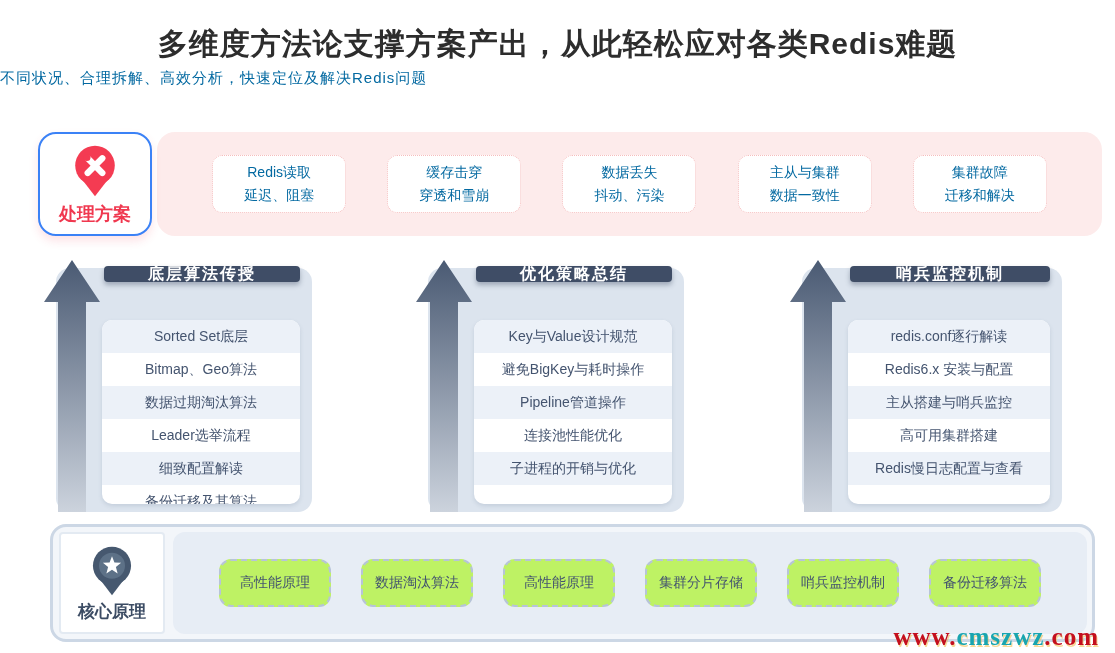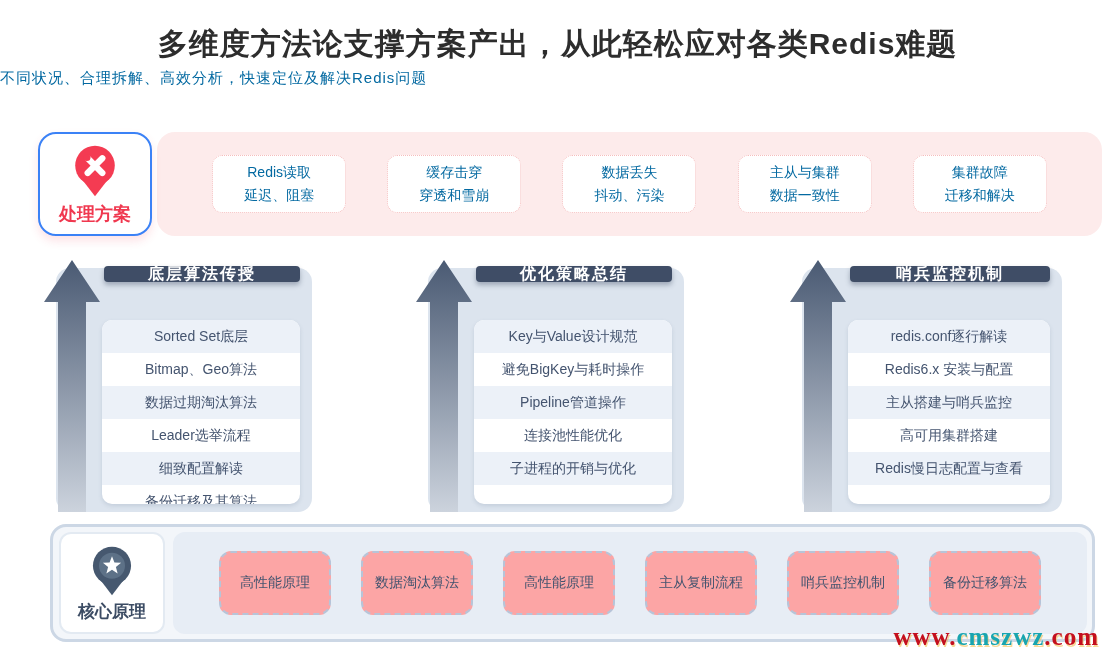--- a/index.html
+++ b/index.html
@@ -39,28 +39,28 @@
               background:#fff; border-radius:10px; overflow:hidden;
               box-shadow:0 2px 4px rgba(90,110,140,.18);margin-top:14px; }
   .col-row { height:33px; display:flex; align-items:center; justify-content:center;
              font-size:14px; color:#44546f; }
   .col-row.tint { background:#ecf1f8; }
 
   
   .core-outer { position:absolute; left:50px; top:524px; width:1045px; height:118px;
                 background:#f3f6fa; border:3px solid #ccd7e5; border-radius:16px; }
   .core-icon-card { position:absolute; left:6px; top:5px; width:106px; height:102px;
-                    background:#fff; border-radius:12px; border:2px solid #e3eaf2;
+                    background:#fff; border-radius:4px; border:2px solid #e3eaf2;
                     display:flex; flex-direction:column; align-items:center; justify-content:center; }
   .core-icon-card .pin { width:52px; height:56px; }
   .core-label { font-size:17px; font-weight:bold; color:#3c4c64; margin-top:1px; }
   .core-panel { position:absolute; left:120px; top:5px; right:5px; bottom:5px;
                 background:#e7edf5; border-radius:12px;
                 display:flex; align-items:center; justify-content:space-evenly; padding:0 16px; }
-  .core-card { width:112px; height:64px; background:#fca5a5; border:2px dashed #b7c4d8; border-radius:12px;
+  .core-card { width:112px; height:48px; background:#bef264; border:2px dashed #b7c4d8; border-radius:12px;
                display:flex; align-items:center; justify-content:center;
                font-size:14px; color:#44546f; }
 
   
   .watermark { position:absolute; right:16px; bottom:2px; font-family:"Liberation Serif","DejaVu Serif",serif;
                font-size:25px; font-weight:bold; letter-spacing:1px;
                text-shadow:1px 2px 0 rgba(240,185,70,.55); }
   .wm-red { color:#c40f1e; }
   .wm-teal { color:#18a5b0; }
 </style>
@@ -170,21 +170,21 @@
         <polygon points="14,39 46,39 30,60" fill="#46586f"></polygon>
         <circle cx="30" cy="26" r="15" fill="#5d7187"></circle>
         <polygon fill="#fff" points="30,15 32.8,22.2 40.5,22.6 34.5,27.5 36.5,34.9 30,30.7 23.5,34.9 25.5,27.5 19.5,22.6 27.2,22.2"></polygon>
       </svg>
       <div class="core-label">核心原理</div>
     </div>
     <div class="core-panel">
       <div class="core-card">高性能原理</div>
       <div class="core-card">数据淘汰算法</div>
       <div class="core-card">高性能原理</div>
-      <div class="core-card">主从复制流程</div>
+      <div class="core-card">集群分片存储</div>
       <div class="core-card">哨兵监控机制</div>
       <div class="core-card">备份迁移算法</div>
     </div>
   </div>
 
   <div class="watermark">
     <span class="wm-red">www.</span><span class="wm-teal">cmszwz</span><span class="wm-red">.com</span>
   </div>
 
 </div>

